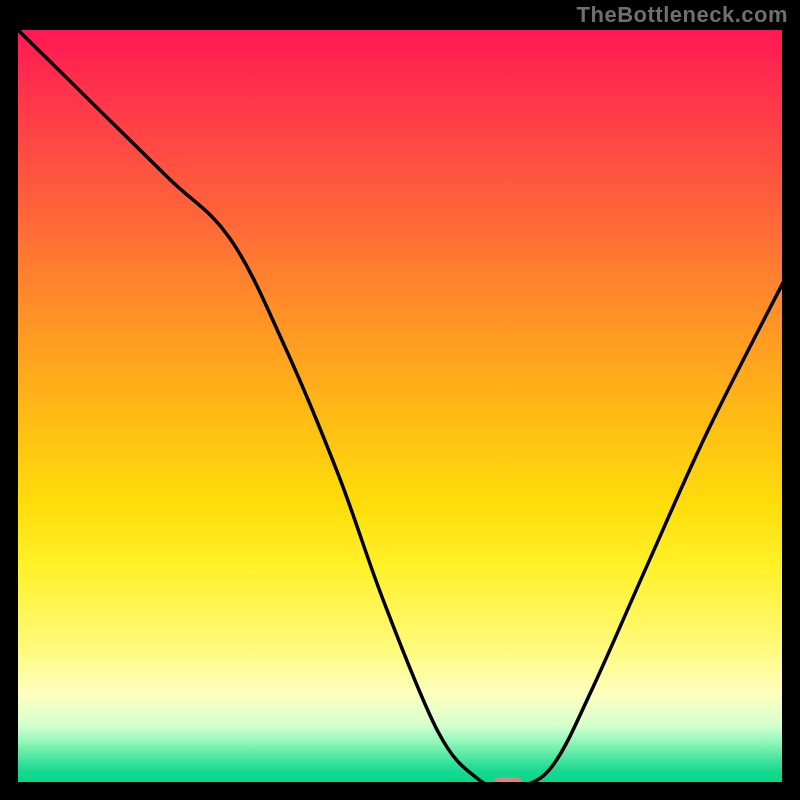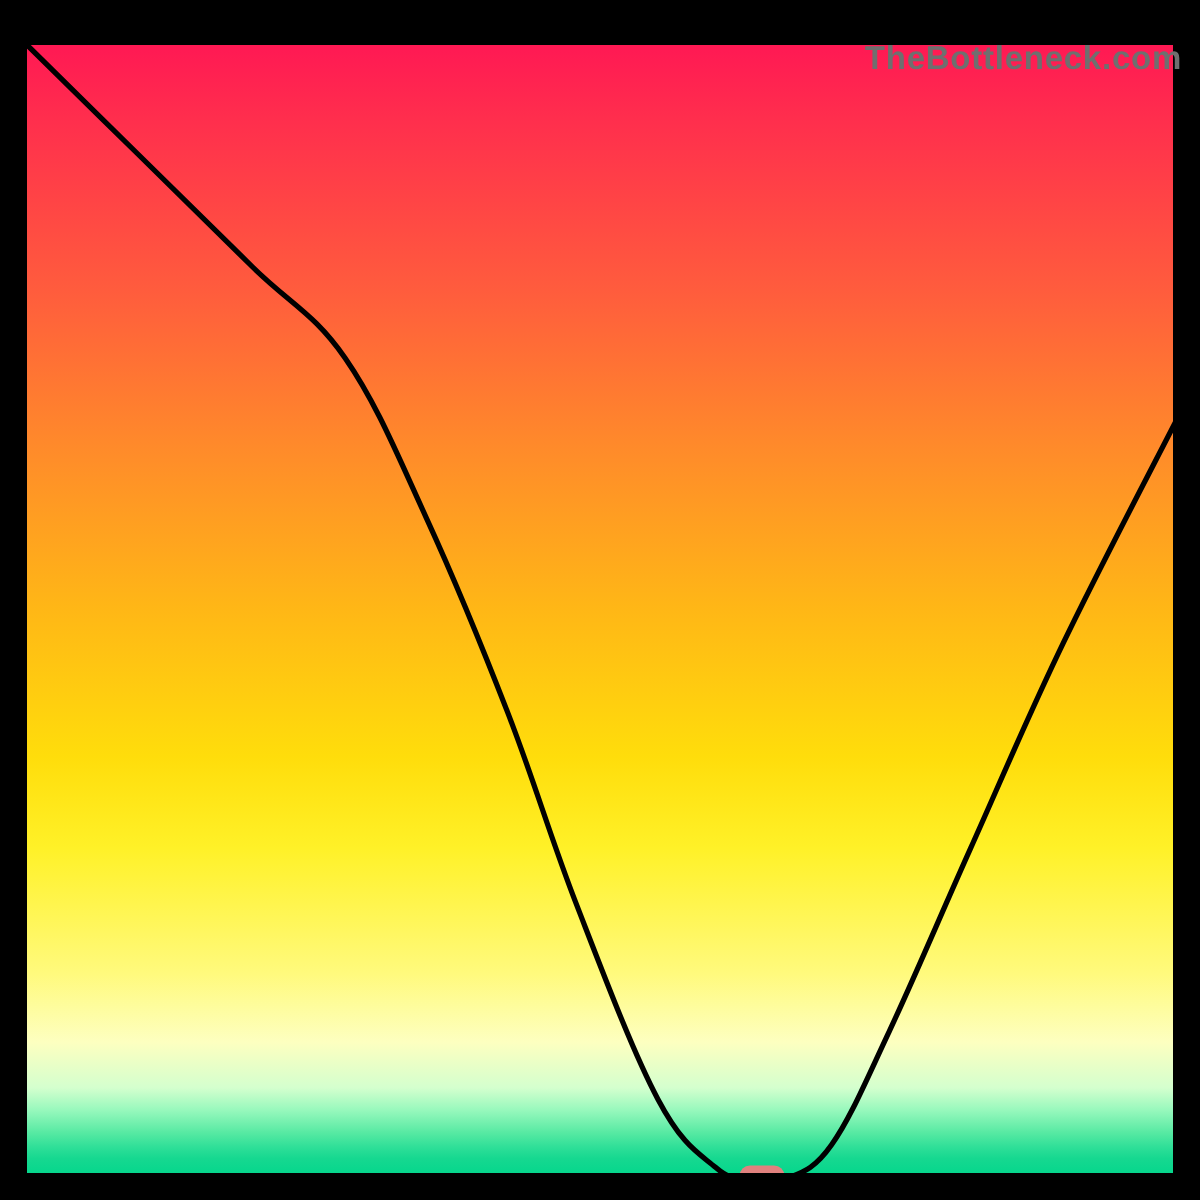--- a/index.html
+++ b/index.html
@@ -19,21 +19,20 @@
   }
   .watermark {
     position: absolute;
     top: 2px;
     right: 12px;
     color: #6f6f6f;
     font-size: 22px;
     font-weight: 600;
     letter-spacing: 0.5px;
     z-index: 30;
-    margin-top: 24px;
   }
   .plot-frame {
     position: absolute;
     left: 14px;
     top: 26px;
     width: 772px;
     height: 760px;
     background: #000;
     overflow: hidden;
   }

